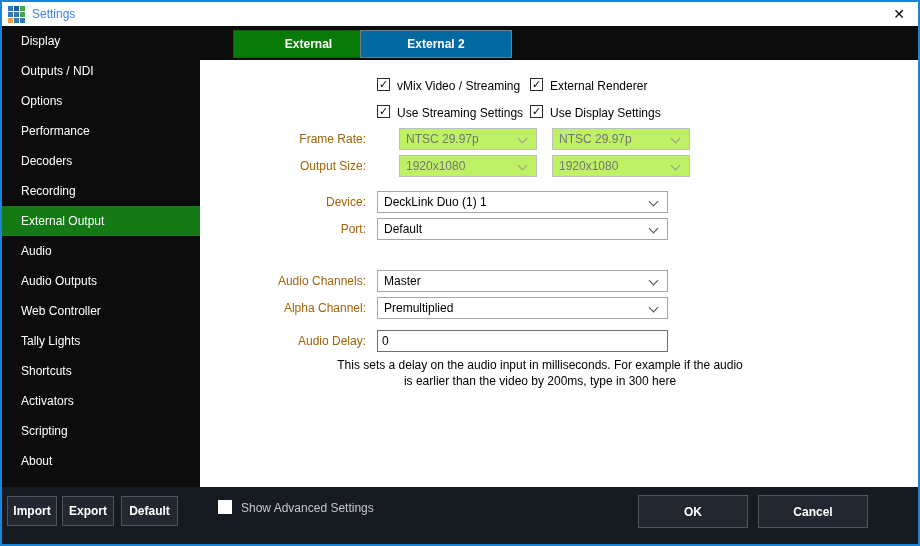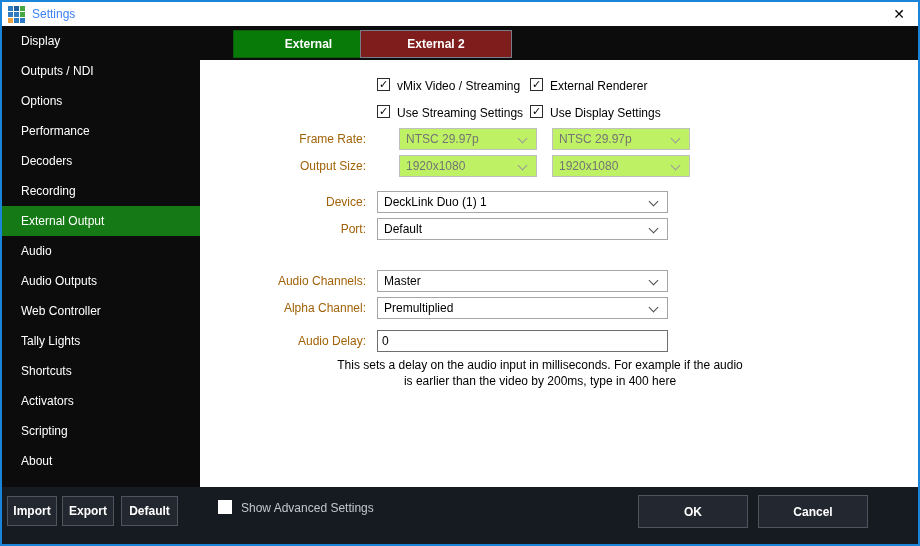--- a/index.html
+++ b/index.html
@@ -47,21 +47,21 @@
   .tabstrip {
     position: absolute; left: 200px; top: 26px; width: 718px; height: 34px;
     background: #0c0c0c;
   }
   .tab {
     position: absolute; top: 4px; height: 28px;
     display: flex; align-items: center; justify-content: center;
     color: #fff; font-weight: bold; cursor: pointer;
   }
   .tab.active { left: 5px; width: 151px; background: #087a08; border: 1px solid #0b5e0b; margin-left: 28px; }
-  .tab.inactive { left: 160px; width: 152px; background: #7f1d1d; border: 1px solid #757d88; }
+  .tab.inactive { left: 160px; width: 152px; background: #0369a1; border: 1px solid #757d88; }
 
   
   .content {
     position: absolute; left: 200px; top: 60px; width: 718px; height: 451px;
     background: #ffffff;
   }
   
   .cb {
     position: absolute; width: 13px; height: 13px;
     background: #fff; border: 1px solid #2b2b2b; cursor: pointer;
@@ -203,21 +203,21 @@
     </div>
 
     <span class="field-label" style="top:241px">Alpha Channel:</span>
     <div class="select" style="left:177px;top:237px;width:291px">
       <span>Premultiplied</span><span class="chev"></span>
     </div>
 
     <span class="field-label" style="top:274px">Audio Delay:</span>
     <input class="text-input" style="left: 177px; top: 270px; width: 291px;" value="0">
 
-    <div class="help-text">This sets a delay on the audio input in milliseconds. For example if the audio is earlier than the video by 200ms, type in 400 here</div>
+    <div class="help-text">This sets a delay on the audio input in milliseconds. For example if the audio is earlier than the video by 200ms, type in 300 here</div>
   </div>
 
   <div class="footer">
     <div class="dark-btn" style="left:5px;top:9px;width:50px;height:30px">Import</div>
     <div class="dark-btn" style="left:60px;top:9px;width:52px;height:30px">Export</div>
     <div class="dark-btn" style="left:119px;top:9px;width:57px;height:30px">Default</div>
 
     <span class="adv-cb"></span>
     <span class="adv-label">Show Advanced Settings</span>
 

